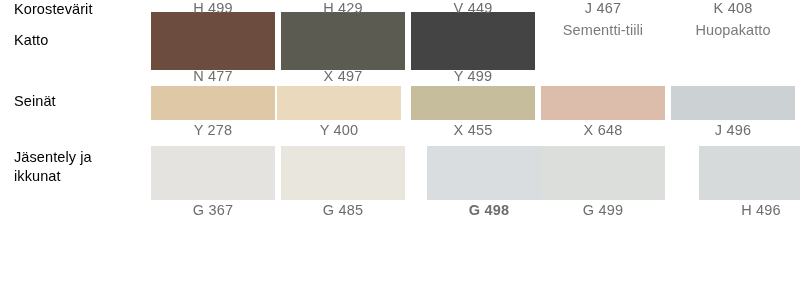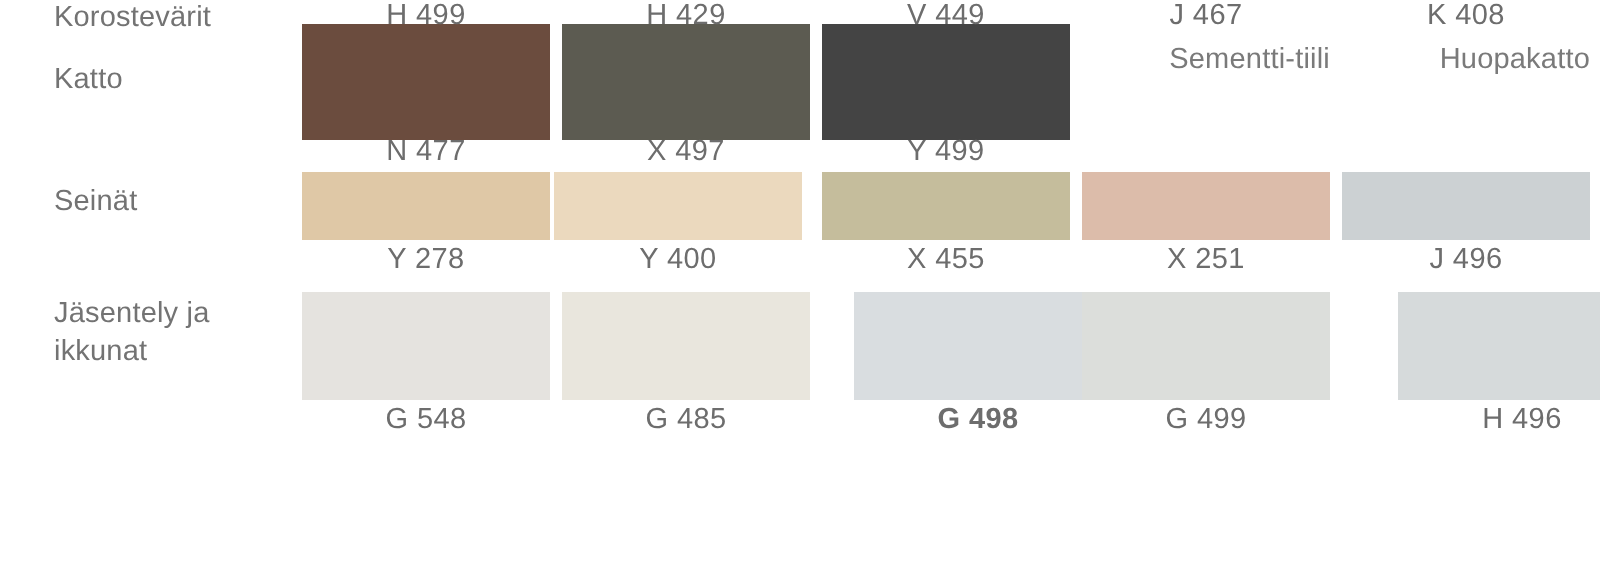--- a/index.html
+++ b/index.html
@@ -21,25 +21,25 @@
     box-sizing: border-box;
   }
   .palette-row {
     position: absolute;
     left: 0;
     width: 800px;
     box-sizing: border-box;
   }
   .row-label {
     position: absolute;
-    left: 27px;
+    left: 14px;
     width: 128px;
     font-size: 14.5px;
     line-height: 19px;
-    color: #737373;
+    color: #000000;
     letter-spacing: 0.1px;
     white-space: pre-line;
   }
   .swatch-track {
     position: absolute;
     left: 151px;
     top: 0;
     width: 632px;
     height: 100%;
   }
@@ -62,21 +62,21 @@
     width: 124px;
     text-align: center;
     font-size: 14.5px;
     color: #6d6d6d;
     letter-spacing: 0.2px;
   }
   .header-note {
     position: absolute;
     top: 22px;
     width: 124px;
-    text-align: right;
+    text-align: center;
     font-size: 14.5px;
     color: #7a7a7a;
     letter-spacing: 0.1px;
   }
 
   
   #row-katto      { top: 0px;   height: 82px; }
   #row-seinat     { top: 82px;  height: 60px; }
   #row-jasentely  { top: 142px; height: 78px; }
 
@@ -129,35 +129,35 @@
         <div class="swatch-cell" style="left: 126px;">
           <div class="swatch-chip" style="background: rgb(235, 217, 190);"></div>
           <div class="swatch-code">Y 400</div>
         </div>
         <div class="swatch-cell" style="left: 260px;">
           <div class="swatch-chip" style="background: rgb(197, 189, 156);"></div>
           <div class="swatch-code">X 455</div>
         </div>
         <div class="swatch-cell" style="left: 390px;">
           <div class="swatch-chip" style="background: rgb(220, 188, 170);"></div>
-          <div class="swatch-code">X 251</div>
+          <div class="swatch-code">X 648</div>
         </div>
         <div class="swatch-cell" style="left: 520px;">
           <div class="swatch-chip" style="background: rgb(204, 209, 211);"></div>
           <div class="swatch-code">J 496</div>
         </div>
       </div>
     </div>
     <div class="palette-row" id="row-jasentely">
       <div class="row-label">Jäsentely ja
 ikkunat</div>
       <div class="swatch-track">
         <div class="swatch-cell" style="left: 0px;">
           <div class="swatch-chip" style="background: rgb(229, 227, 223);"></div>
-          <div class="swatch-code">G 548</div>
+          <div class="swatch-code">G 367</div>
         </div>
         <div class="swatch-cell" style="left: 130px;">
           <div class="swatch-chip" style="background: rgb(233, 230, 221);"></div>
           <div class="swatch-code">G 485</div>
         </div>
         <div class="swatch-cell" style="left: 276px; font-weight: bold;">
           <div class="swatch-chip" style="background: rgb(217, 221, 224);"></div>
           <div class="swatch-code">G 498</div>
         </div>
         <div class="swatch-cell" style="left: 390px;">

